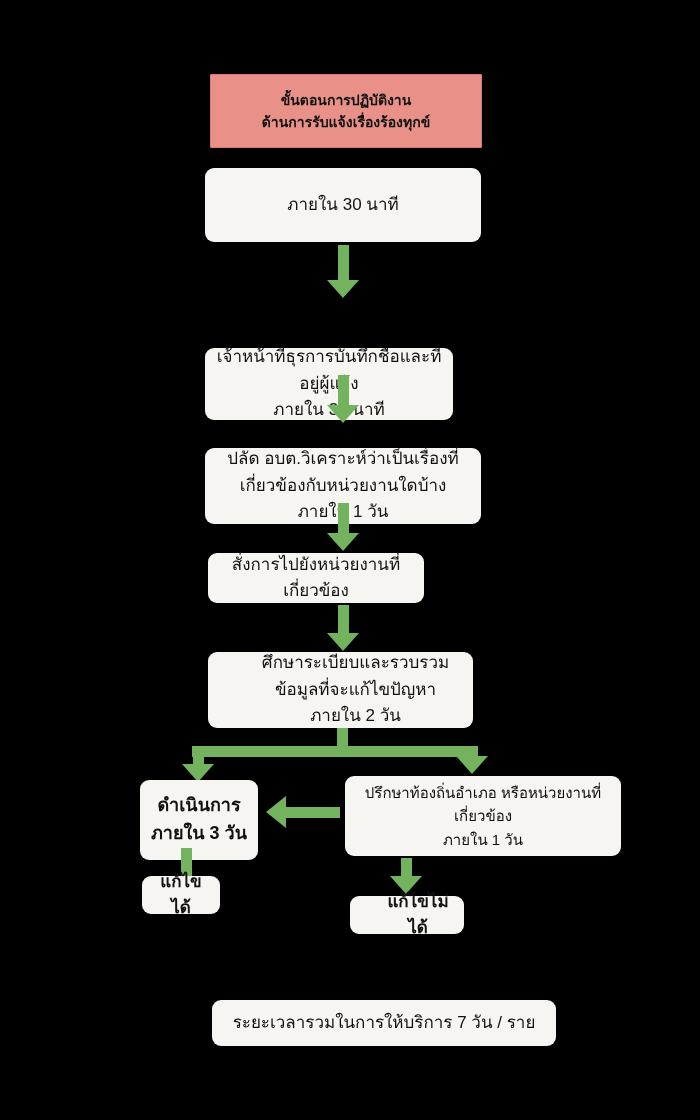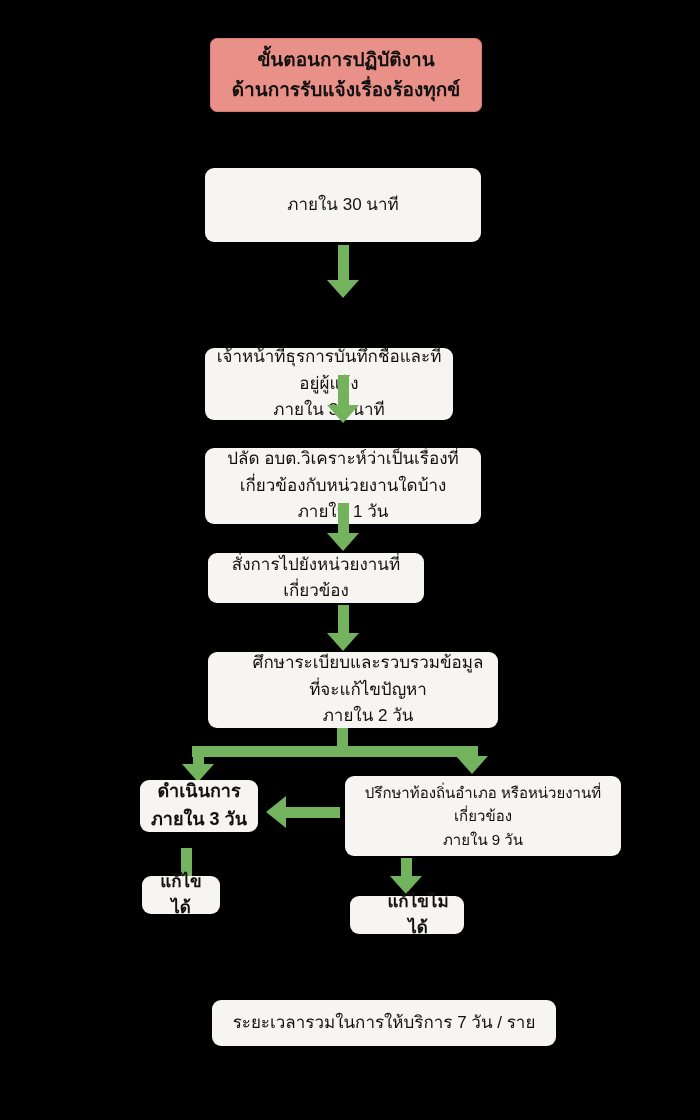--- a/index.html
+++ b/index.html
@@ -28,22 +28,22 @@
     text-align:center;
     box-sizing:border-box;
     padding:4px 10px;
     font-size:17px;line-height:1.55;
     color:var(--text);
   }
   .box span{display:block;}
   .title-box{
     background:var(--title_bg);
     border:1px solid var(--title_border);
-    border-radius:7px;
-    font-weight:bold;font-size:19px;line-height:1.6;
+    border-radius:1px;
+    font-weight:bold;font-size:14px;line-height:1.6;margin-top:36px;
   }
   .bold{font-weight:bold;}
   .small{font-size:15px;}
   
   .arrow-down{
     position:absolute;width:32px;
     display:flex;flex-direction:column;align-items:center;
   }
   .arrow-down .shaft{width:11px;flex:1;background:var(--arrow_green);}
   .arrow-down .head{
@@ -106,46 +106,46 @@
 
   <div class="box" style="left:208px;top:553px;width:216px;height:50px;">
     <span>สั่งการไปยังหน่วยงานที่เกี่ยวข้อง</span>
   </div>
 
   <div class="arrow-down" style="left:327px;top:605px;height:46px;">
     <div class="shaft"></div>
     <div class="head"></div>
   </div>
 
-  <div class="box" style="left:208px;top:652px;width:290px;height:76px;padding-left:40px;">
+  <div class="box" style="left:208px;top:652px;width:265px;height:76px;padding-left:40px;">
     <span>ศึกษาระเบียบและรวบรวมข้อมูลที่จะแก้ไขปัญหา</span>
     <span>ภายใน 2 วัน</span>
   </div>
 
   <div class="line" style="left:337px;top:728px;width:11px;height:24px;"></div>
   <div class="line" style="left:192px;top:746px;width:286px;height:11px;"></div>
 
   <div class="arrow-down" style="left:182px;top:746px;height:36px;">
     <div class="shaft"></div>
     <div class="head"></div>
   </div>
 
   <div class="arrow-down" style="left:456px;top:746px;height:28px;">
     <div class="shaft"></div>
     <div class="head"></div>
   </div>
 
-  <div class="box bold" style="left:140px;top:780px;width:118px;height:52px;font-size:18px;">
+  <div class="box bold" style="left:140px;top:780px;width:118px;height:80px;font-size:18px;">
     <span>ดำเนินการ</span>
     <span>ภายใน 3 วัน</span>
   </div>
 
   <div class="box small" style="left:345px;top:776px;width:276px;height:80px;">
     <span>ปรึกษาท้องถิ่นอำเภอ หรือหน่วยงานที่เกี่ยวข้อง</span>
-    <span>ภายใน 9 วัน</span>
+    <span>ภายใน 1 วัน</span>
   </div>
 
   <div class="arrow-left" style="left:266px;top:796px;width:74px;">
     <div class="head"></div>
     <div class="shaft"></div>
   </div>
 
   <div class="arrow-down" style="left:170px;top:848px;height:46px;">
     <div class="shaft"></div>
     <div class="head"></div>

